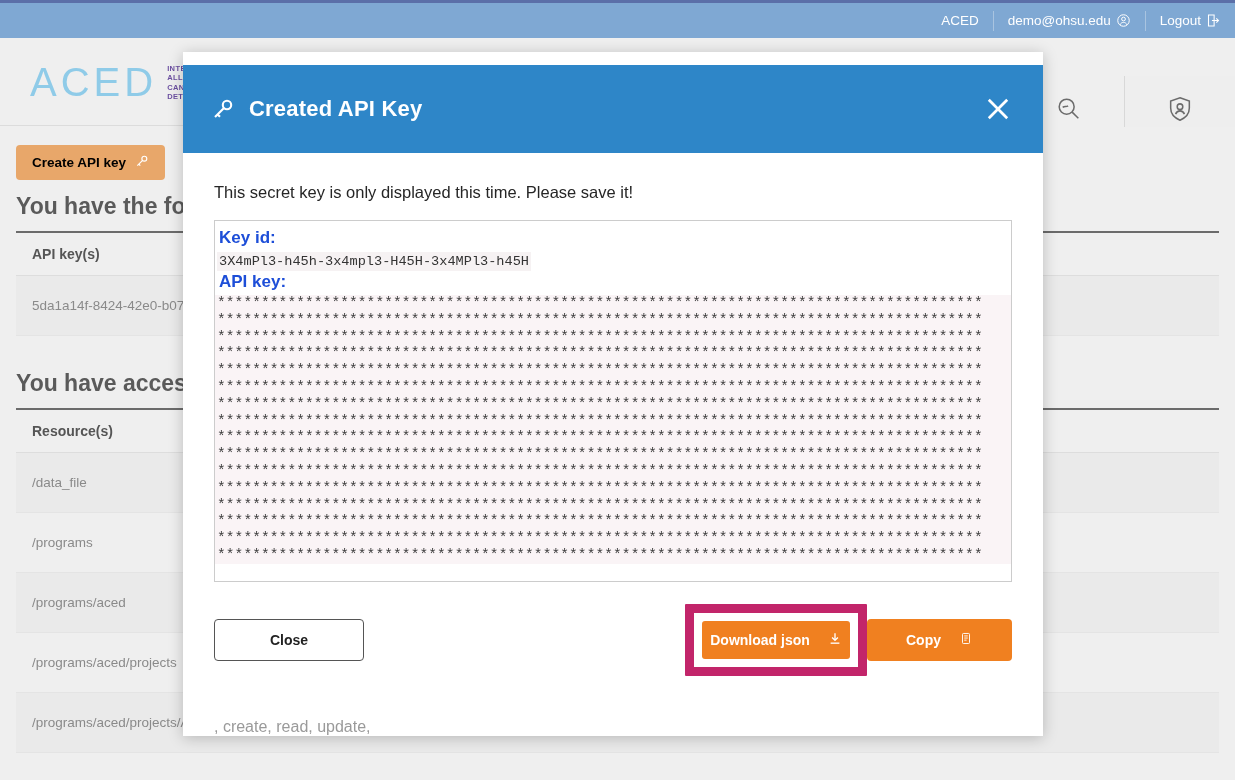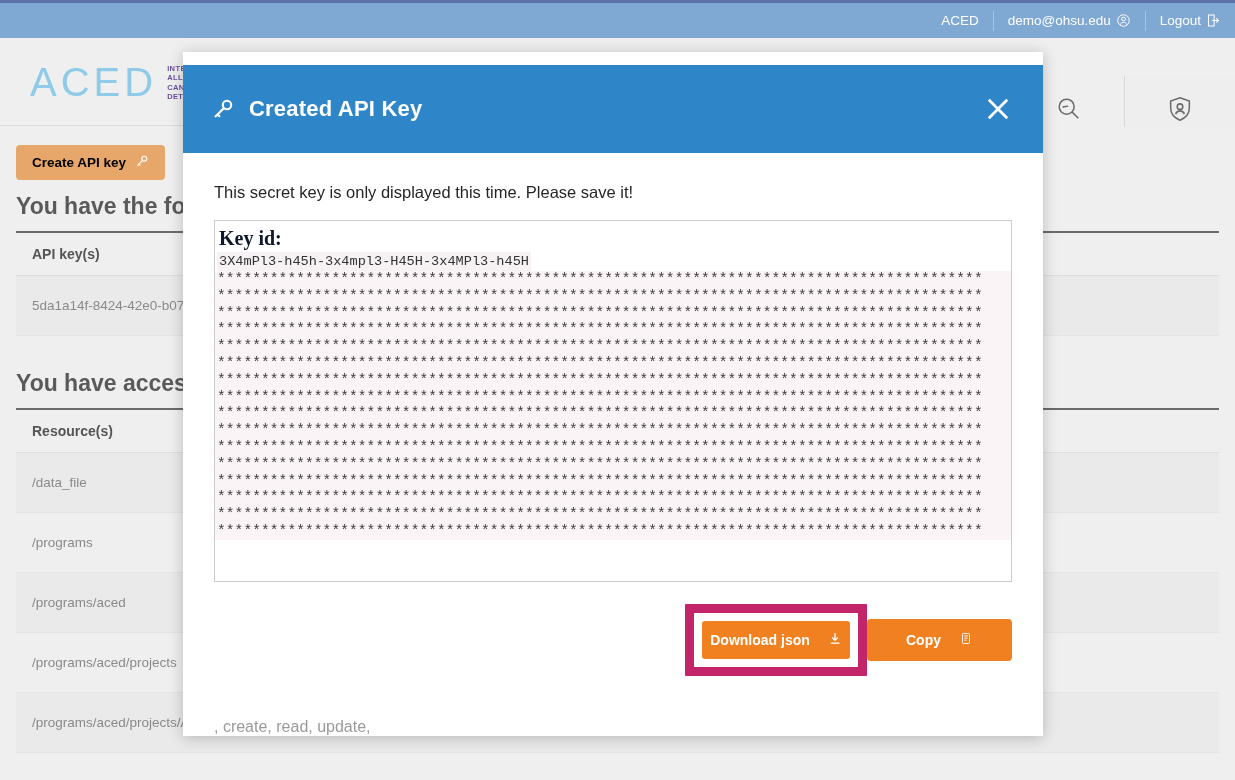--- a/index.html
+++ b/index.html
@@ -114,22 +114,22 @@
     margin-left: auto; width: 34px; height: 34px; cursor: pointer;
     display: flex; align-items: center; justify-content: center;
   }
   .modal-body { padding: 30px 31px 0 31px; }
   .modal-note { font-size: 16.5px; color: #262626; margin-bottom: 18px; }
   .keybox {
     border: 1px solid #cccccc; background: #ffffff;
     height: 362px; overflow: hidden; padding: 6px 0 0 0;
   }
   .kb-label {
-    font-family: Liberation Serif, serif; font-size: 20px; font-weight: 700;
-    color: #0f172a; padding: 0 4px 2px 4px; line-height: 22px;
+    font-family: Liberation Sans, sans-serif; font-size: 17px; font-weight: 700;
+    color: #1d4ed8; padding: 0 4px 2px 4px; line-height: 22px;
   }
   .kb-val {
     font-family: "Liberation Mono", monospace; font-size: 13.6px; color: #333333;
     background: #f6f2f3; display: inline-block; line-height: 19px; padding: 0 2px;
     margin: 0 0 0 2px; white-space: pre;
   }
   .kb-star {
     font-family: "Liberation Mono", monospace; font-size: 14.5px; color: #3a3a3a;
     background: #faf4f6; line-height: 16.8px; white-space: nowrap; overflow: hidden;
     padding-left: 2px; letter-spacing: .1px;
@@ -310,20 +310,21 @@
         </svg>
       </span>
     </div>
 
     <div class="modal-body">
       <div class="modal-note">This secret key is only displayed this time. Please save it!</div>
 
       <div class="keybox">
         <div class="kb-label">Key id:</div>
         <div><span class="kb-val">3X4mPl3-h45h-3x4mpl3-H45H-3x4MPl3-h45H</span></div>
+        <div class="kb-label">API key:</div>
         <div>
           <div class="kb-star">***************************************************************************************</div>
           <div class="kb-star">***************************************************************************************</div>
           <div class="kb-star">***************************************************************************************</div>
           <div class="kb-star">***************************************************************************************</div>
           <div class="kb-star">***************************************************************************************</div>
           <div class="kb-star">***************************************************************************************</div>
           <div class="kb-star">***************************************************************************************</div>
           <div class="kb-star">***************************************************************************************</div>
           <div class="kb-star">***************************************************************************************</div>
@@ -332,20 +333,21 @@
           <div class="kb-star">***************************************************************************************</div>
           <div class="kb-star">***************************************************************************************</div>
           <div class="kb-star">***************************************************************************************</div>
           <div class="kb-star">***************************************************************************************</div>
           <div class="kb-star">***************************************************************************************</div>
         </div>
       </div>
     </div>
 
     <div class="modal-foot">
+      <button class="btn-close-modal">Close</button>
       <div class="foot-right">
         <div class="hilite">
           <div class="hilite-inner">
             <button class="btn-orange btn-dl">
               <span>Download json</span>
               <span>
                 <svg viewBox="0 0 24 24" fill="none" stroke="#ffffff" stroke-width="2.3">
                   <path d="M12 3v11"></path>
                     <path d="M7 10.2 12 15l5-4.8"></path>
                     <path d="M4.5 20h15"></path>

